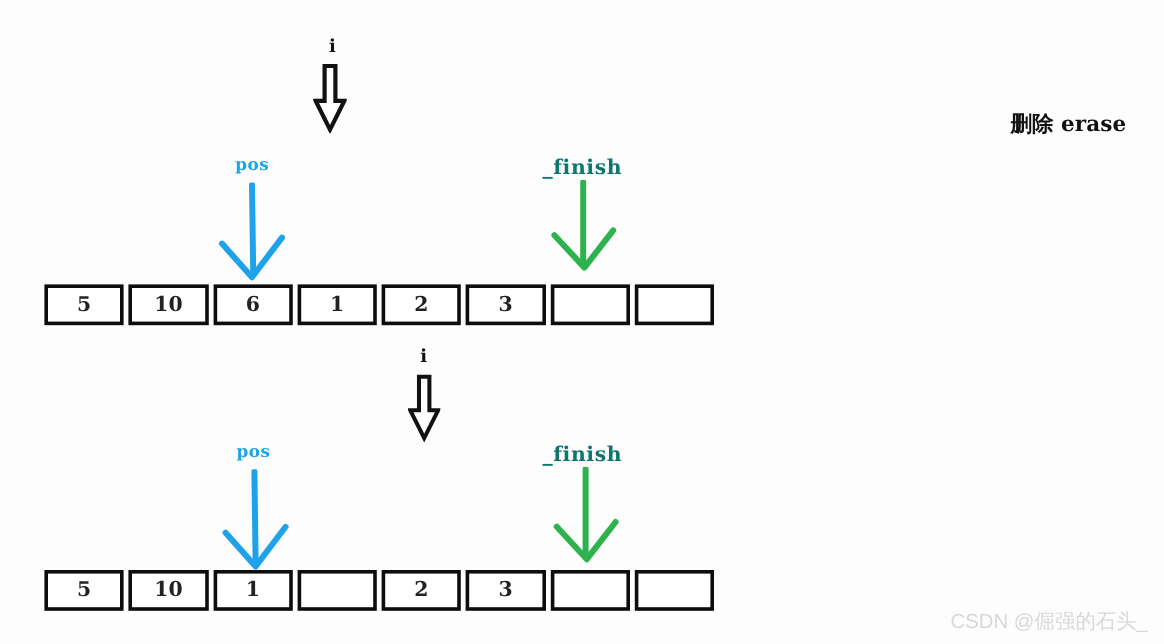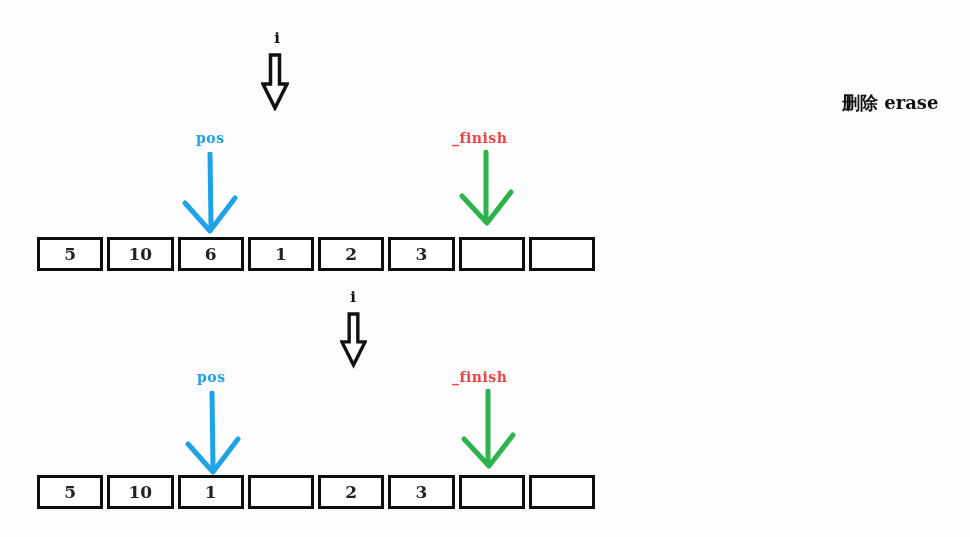--- a/index.html
+++ b/index.html
@@ -5,21 +5,21 @@
   html,body{margin:0;padding:0;background:#ffffff;}
   .canvas{
     position:relative;width:970px;height:537px;background:#fdfdfd;
     overflow:hidden;font-family:"DejaVu Serif","Liberation Serif",serif;
   }
   .abs{position:absolute;}
   .lbl-i{
     font-size:15px;font-weight:bold;color:#111;width:20px;text-align:center;
   }
   .lbl-pos{font-size:14px;font-weight:bold;color:#1FA3E8;letter-spacing:.5px;}
-  .lbl-finish{font-size:14px;font-weight:bold;color:#ef4444;letter-spacing:.5px;}
+  .lbl-finish{font-size:17px;font-weight:bold;color:#0f766e;letter-spacing:.5px;}
   .arr{
     left:37px;width:558px;height:34px;display:flex;gap:4px;
   }
   .cell{
     flex:1;border:3px solid #0d0d0d;background:#fff;box-sizing:border-box;
     display:flex;align-items:center;justify-content:center;
     font-size:17px;font-weight:bold;color:#222;
   }
   .title{
     font-size:18px;font-weight:bold;color:#111;white-space:nowrap;
@@ -92,14 +92,15 @@
     <div class="cell">5</div>
     <div class="cell">10</div>
     <div class="cell">1</div>
     <div class="cell"></div>
     <div class="cell">2</div>
     <div class="cell">3</div>
     <div class="cell"></div>
     <div class="cell"></div>
   </div>
 
+  <div class="abs watermark" style="left:792px;top:506px;">CSDN @倔强的石头_</div>
 
 </div>
 
 </body></html>

